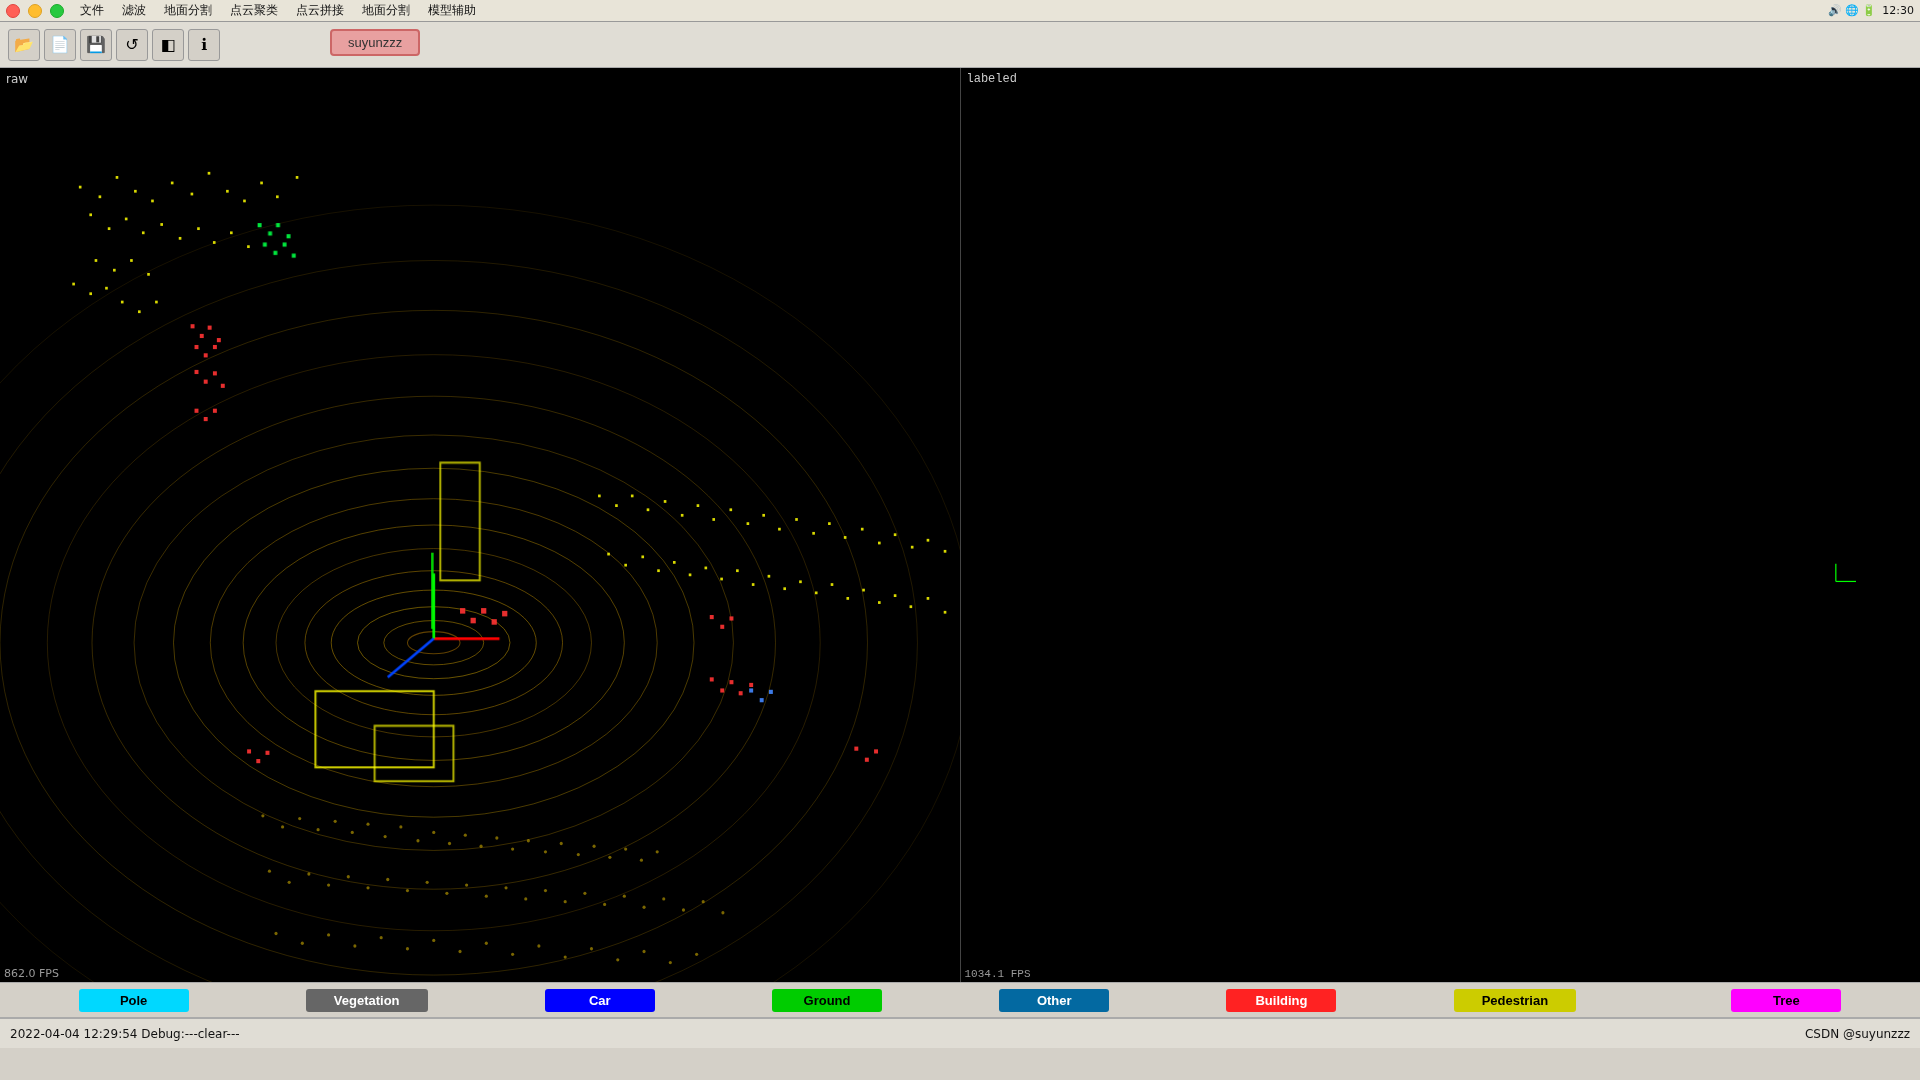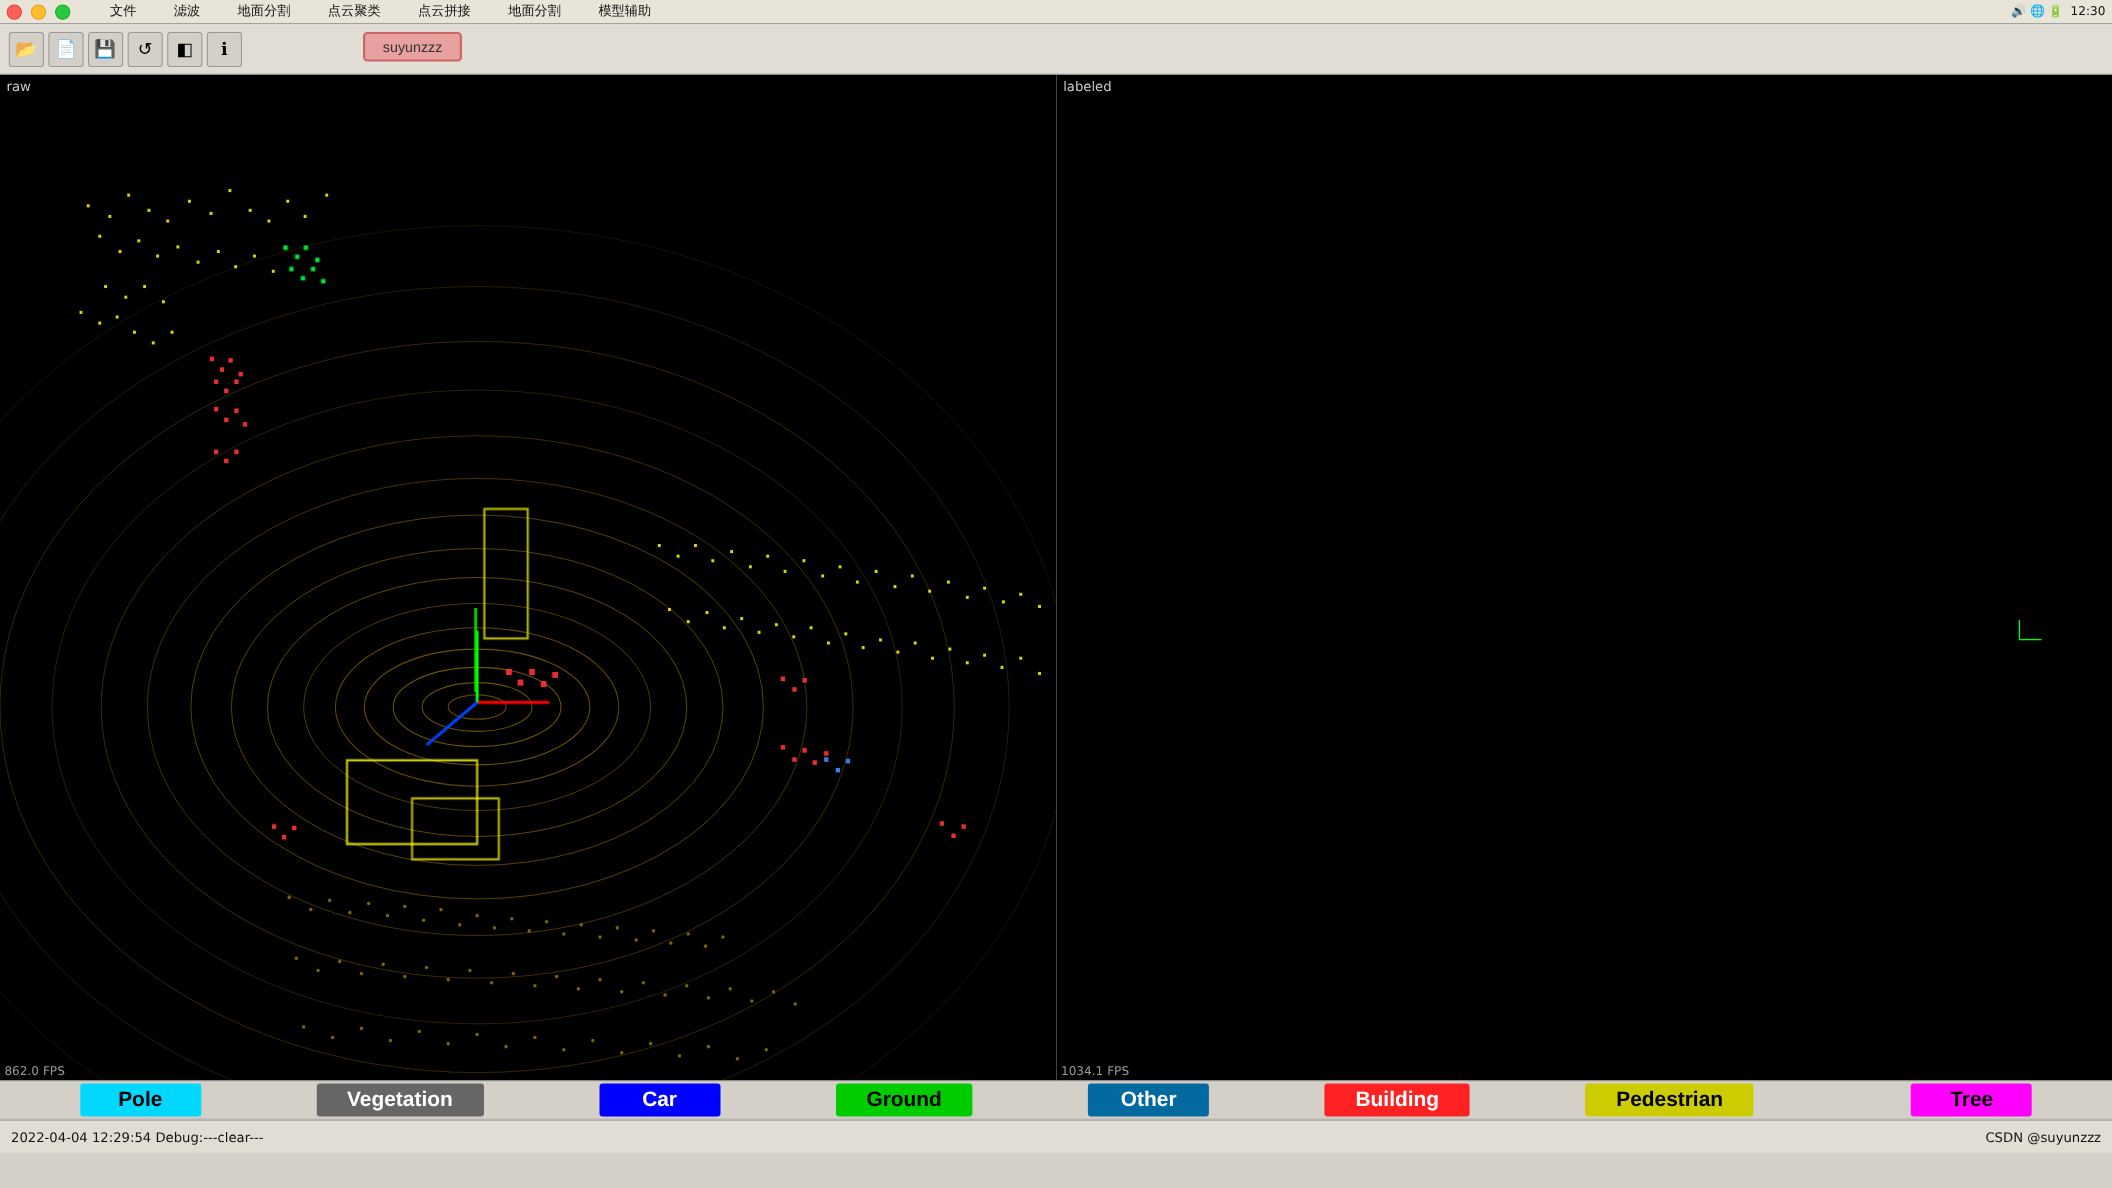--- a/index.html
+++ b/index.html
@@ -28,23 +28,22 @@
       border: 1px solid #888;
       display: inline-block;
     }
     .btn-close { background: #ff5f56; border-color: #e0443e; }
     .btn-min   { background: #ffbd2e; border-color: #dea123; }
     .btn-max   { background: #27c93f; border-color: #1aab29; }
 
     #menu-bar {
       display: flex;
       align-items: center;
-      gap: 18px;
+      gap: 2px;
       flex: 1;
-      margin-left: 20px;
     }
     .menu-item {
       padding: 0 8px;
       font-size: 12px;
       cursor: pointer;
       color: #111;
     }
 
     .system-tray {
       display: flex;
@@ -122,38 +121,39 @@
     }
 
     
     #left-viewport {
       background: #000;
     }
 
     
     #right-viewport {
       background: #000;
+      font-family: Liberation Mono, monospace;
     }
 
     
     #category-bar {
       height: 36px;
       background: #d4d0c8;
       border-top: 1px solid #aaa;
       border-bottom: 1px solid #aaa;
       display: flex;
       align-items: center;
       justify-content: space-around;
       padding: 0 20px;
     }
     .cat-btn {
       padding: 4px 28px;
       border: none;
       border-radius: 3px;
-      font-size: 19px;
+      font-size: 13px;
       font-weight: bold;
       cursor: pointer;
       color: #000;
       min-width: 110px;
       text-align: center;
     }
 
     
     #status-bar {
       height: 30px;

